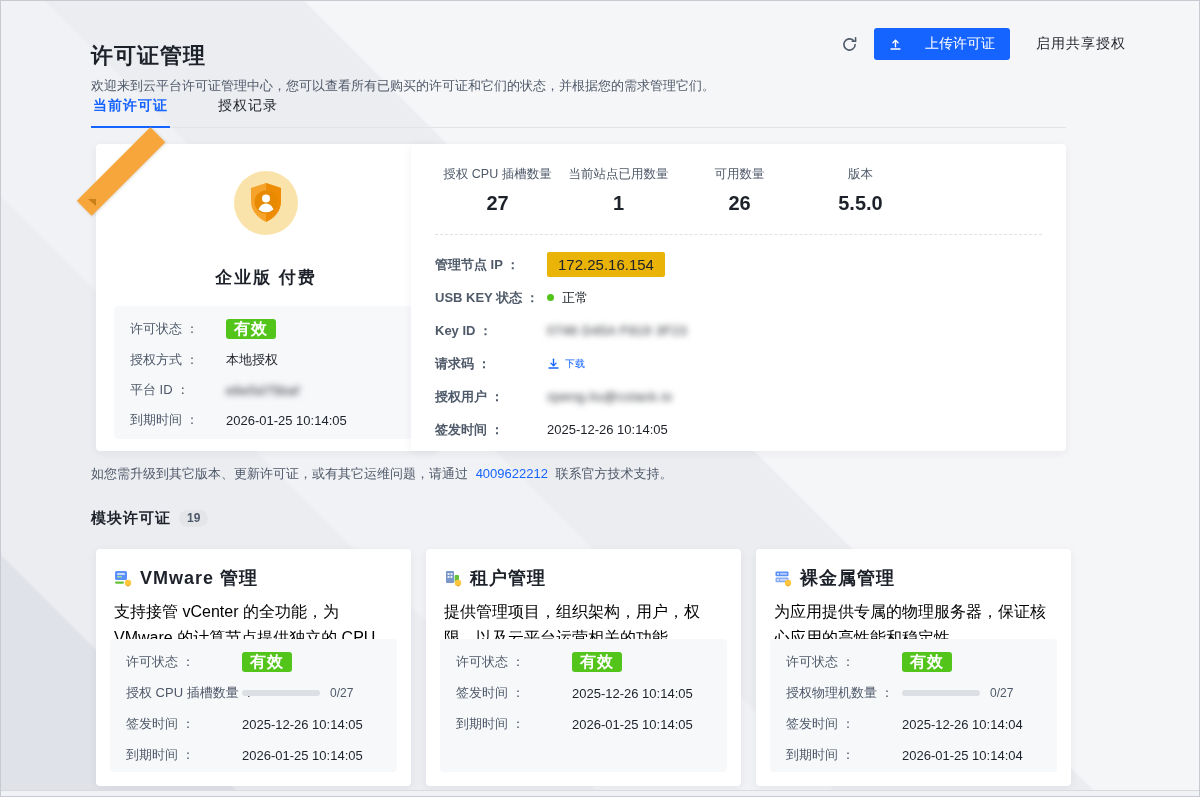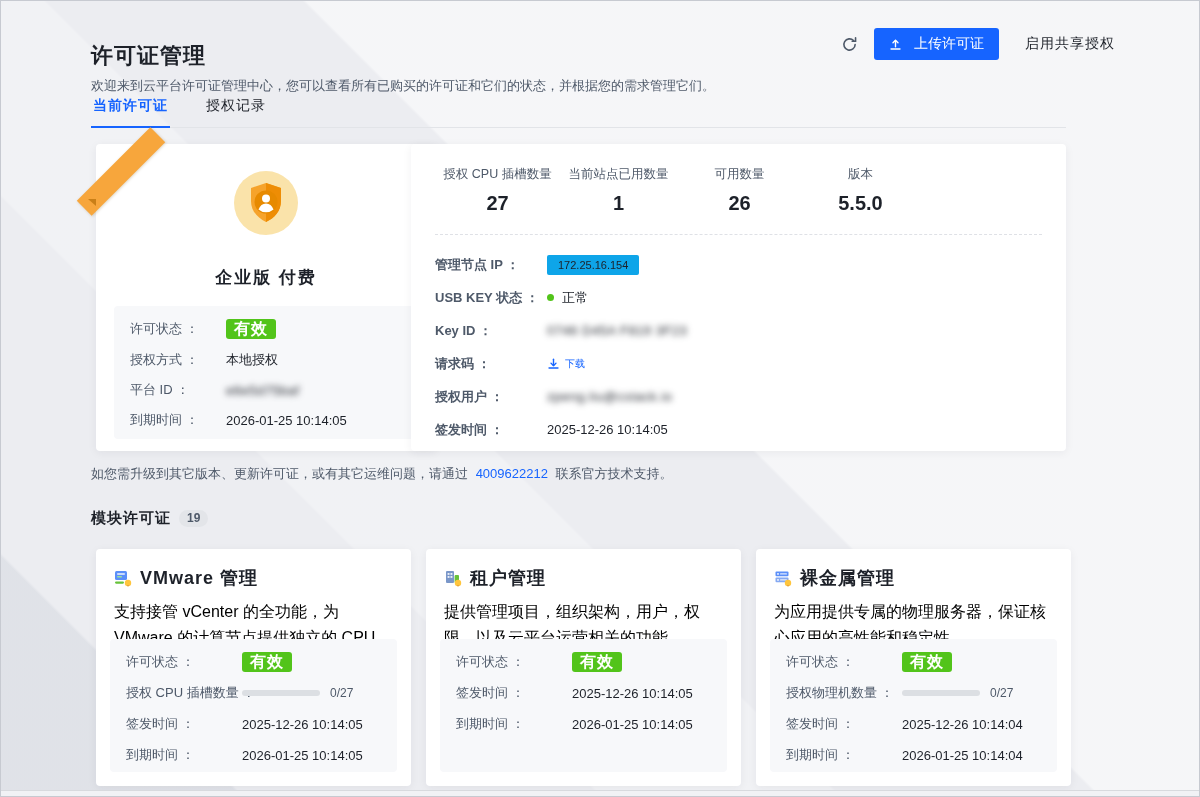--- a/index.html
+++ b/index.html
@@ -10,26 +10,26 @@
     background:
       linear-gradient(45deg, rgba(209,213,221,.45) 12%, transparent 12.2%),
       linear-gradient(45deg, transparent 30%, rgba(255,255,255,.28) 30.2%, rgba(255,255,255,.28) 42%, transparent 42.2%),
       linear-gradient(45deg, transparent 55%, rgba(255,255,255,.5) 55.2%);}
   .abs{position:absolute;}
   
   .page-title{left:90px;top:25px;font-size:22px;font-weight:bold;color:#1d2129;letter-spacing:1px;}
   .page-subtitle{left:90px;top:63px;font-size:13px;color:#4e5969;}
   .header-actions{top:27px;left:836px;display:flex;align-items:center;height:32px;}
   .icon-btn{background:none;border:none;cursor:pointer;padding:4px;display:flex;align-items:center;}
-  .primary-btn{margin-left:12px;display:flex;align-items:center;gap:12px;background:#1664ff;color:#fff;
+  .primary-btn{margin-left:12px;display:flex;align-items:center;gap:23px;background:#1664ff;color:#fff;
     border:none;border-radius:3px;height:32px;padding:0 15px;font-size:14px;cursor:pointer;
     font-family:inherit;}
   .ghost-btn{margin-left:20px;background:none;border:none;font-size:14px;color:#1d2129;cursor:pointer;font-family:inherit;letter-spacing:1px;}
   
-  .tabs{left:90px;top:90px;width:975px;border-bottom:1px solid #e2e4e8;display:flex;gap:34px;}
+  .tabs{left:90px;top:90px;width:975px;border-bottom:1px solid #e2e4e8;display:flex;gap:46px;}
   .tab{font-size:14px;color:#1d2129;padding:6px 2px 11px;cursor:pointer;letter-spacing:1px;}
   .tab.active{color:#1664ff;font-weight:bold;border-bottom:2px solid #1664ff;margin-bottom:-1px;}
   
   .card{background:#fff;border-radius:4px;box-shadow:0 2px 10px rgba(30,35,43,.06);}
   .license-card{left:95px;top:143px;width:340px;height:307px;}
   .detail-card{left:410px;top:143px;width:655px;height:307px;}
   
   .ribbon{position:absolute;left:-27px;top:17px;width:104px;height:21px;background:#f7a63c;
     transform:rotate(-45deg);box-shadow:0 1px 3px rgba(120,80,0,.25);}
   .ribbon-fold{position:absolute;left:-8px;top:55px;width:0;height:0;
@@ -50,21 +50,21 @@
   .blurred{filter:blur(3px);color:#8a9099;letter-spacing:.5px;}
   
   .stats{display:flex;padding:22px 0 0 26px;}
   .stat{width:121px;text-align:center;}
   .stat .s-lbl{font-size:12.5px;color:#4e5969;}
   .stat .s-val{font-size:20px;font-weight:bold;color:#1d2129;margin-top:9px;}
   .dash-divider{margin:19px 24px 0;border-bottom:1px dashed #dfe1e6;}
   .detail-rows{margin:13px 24px 0;}
   .detail-rows .row{height:33px;}
   .detail-rows .lbl{width:112px;font-weight:bold;}
-  .chip{background:#0ea5e9;border-radius:2px;padding:4px 11px;font-size:11px;color:#1d2129;}
+  .chip{background:#eab308;border-radius:2px;padding:4px 11px;font-size:15px;color:#1d2129;}
   .dot{display:inline-block;width:7px;height:7px;border-radius:50%;background:#52c41a;margin-right:8px;}
   .link{color:#1664ff;cursor:pointer;display:inline-flex;align-items:center;gap:5px;font-size:10px;}
   
   .notice{left:90px;top:464px;font-size:13px;color:#4e5969;}
   .notice .phone{color:#1664ff;cursor:pointer;margin:0 4px;}
   
   .modules-head{left:90px;top:508px;display:flex;align-items:center;gap:8px;}
   .modules-title{font-size:15px;font-weight:bold;color:#1d2129;letter-spacing:1px;}
   .count-pill{background:#e3e5e9;color:#4e5969;font-size:12px;font-weight:bold;border-radius:9px;
     padding:2px 8px;line-height:13px;}

